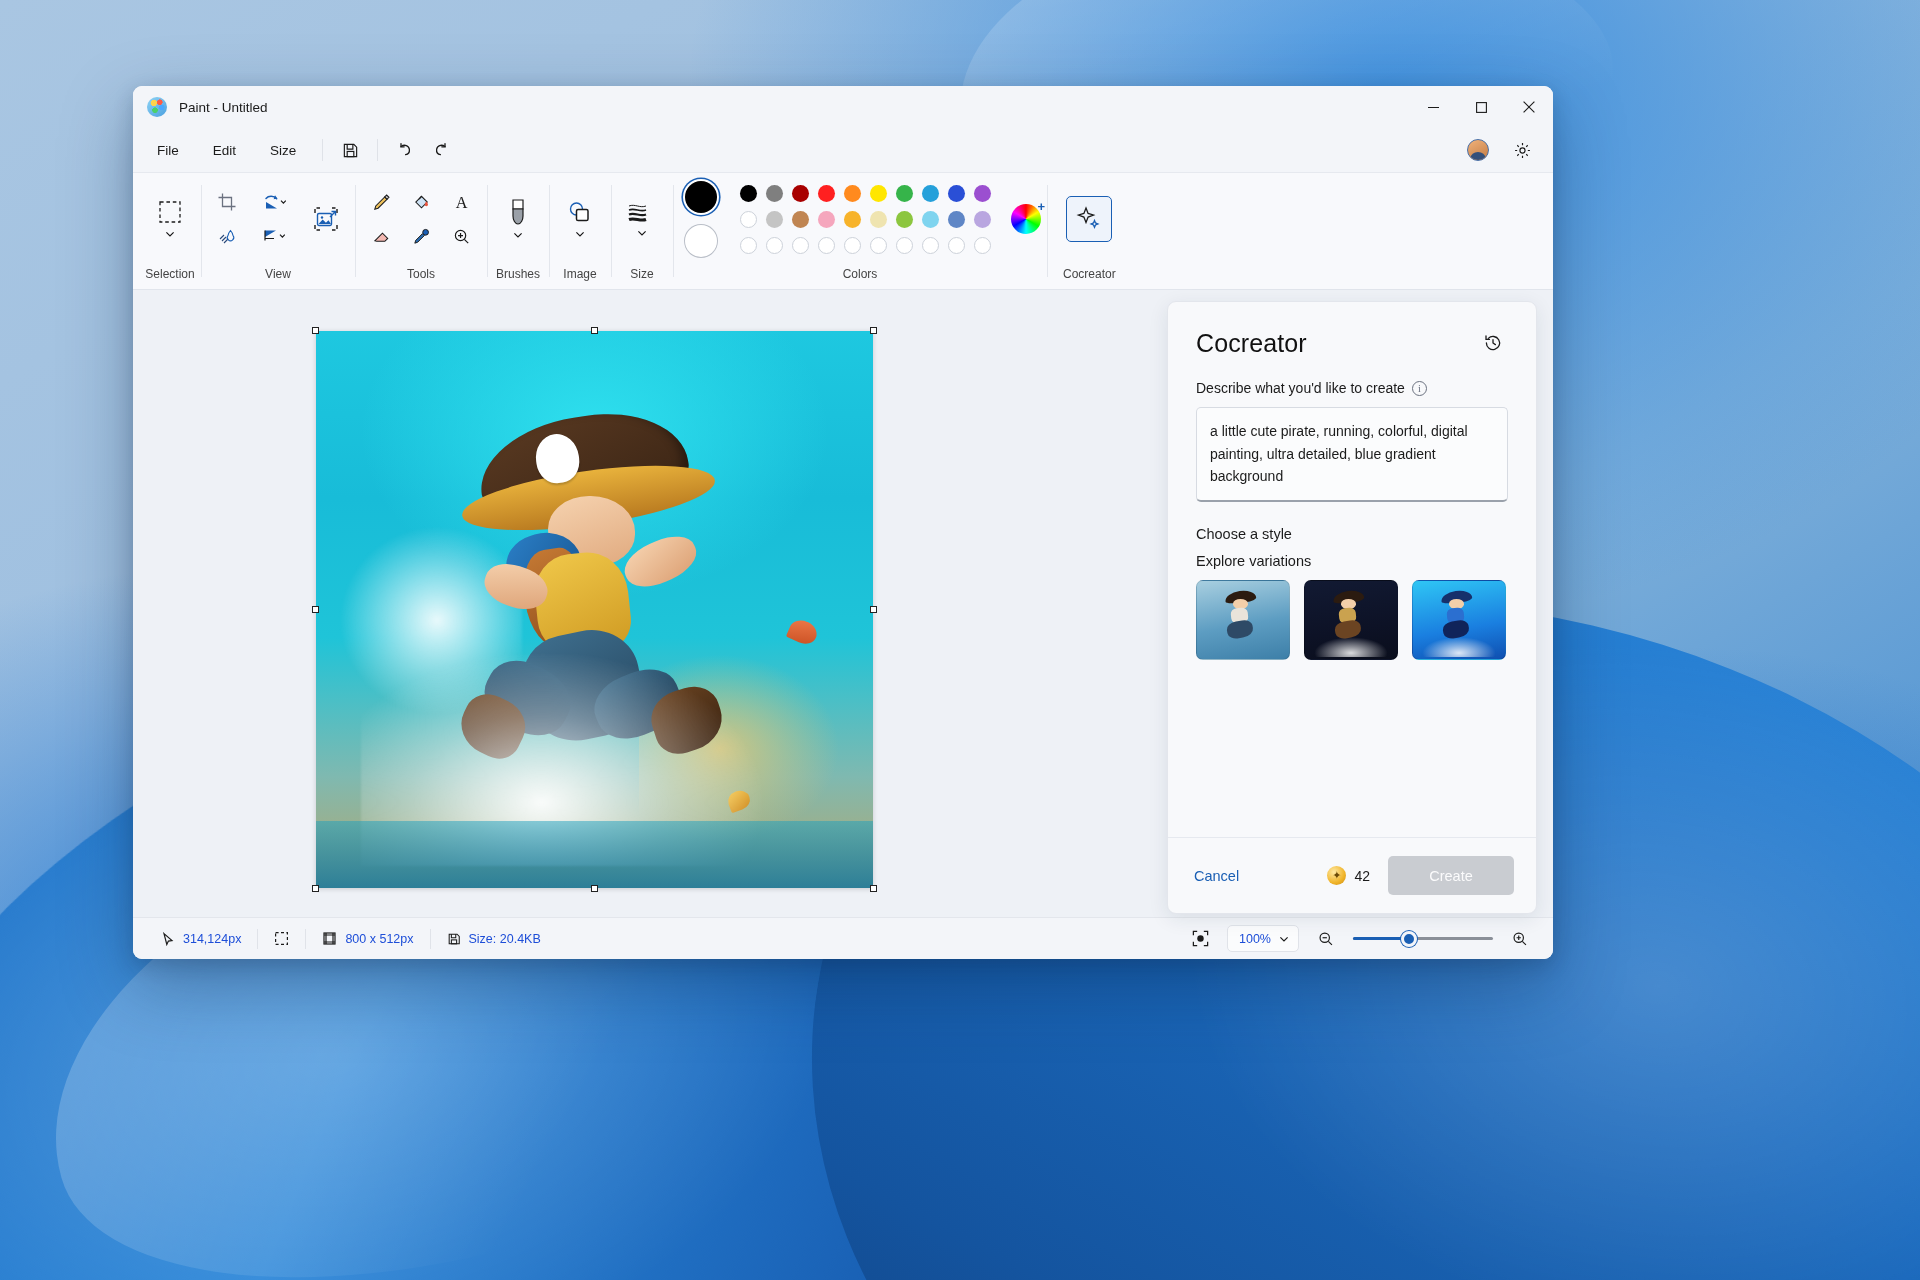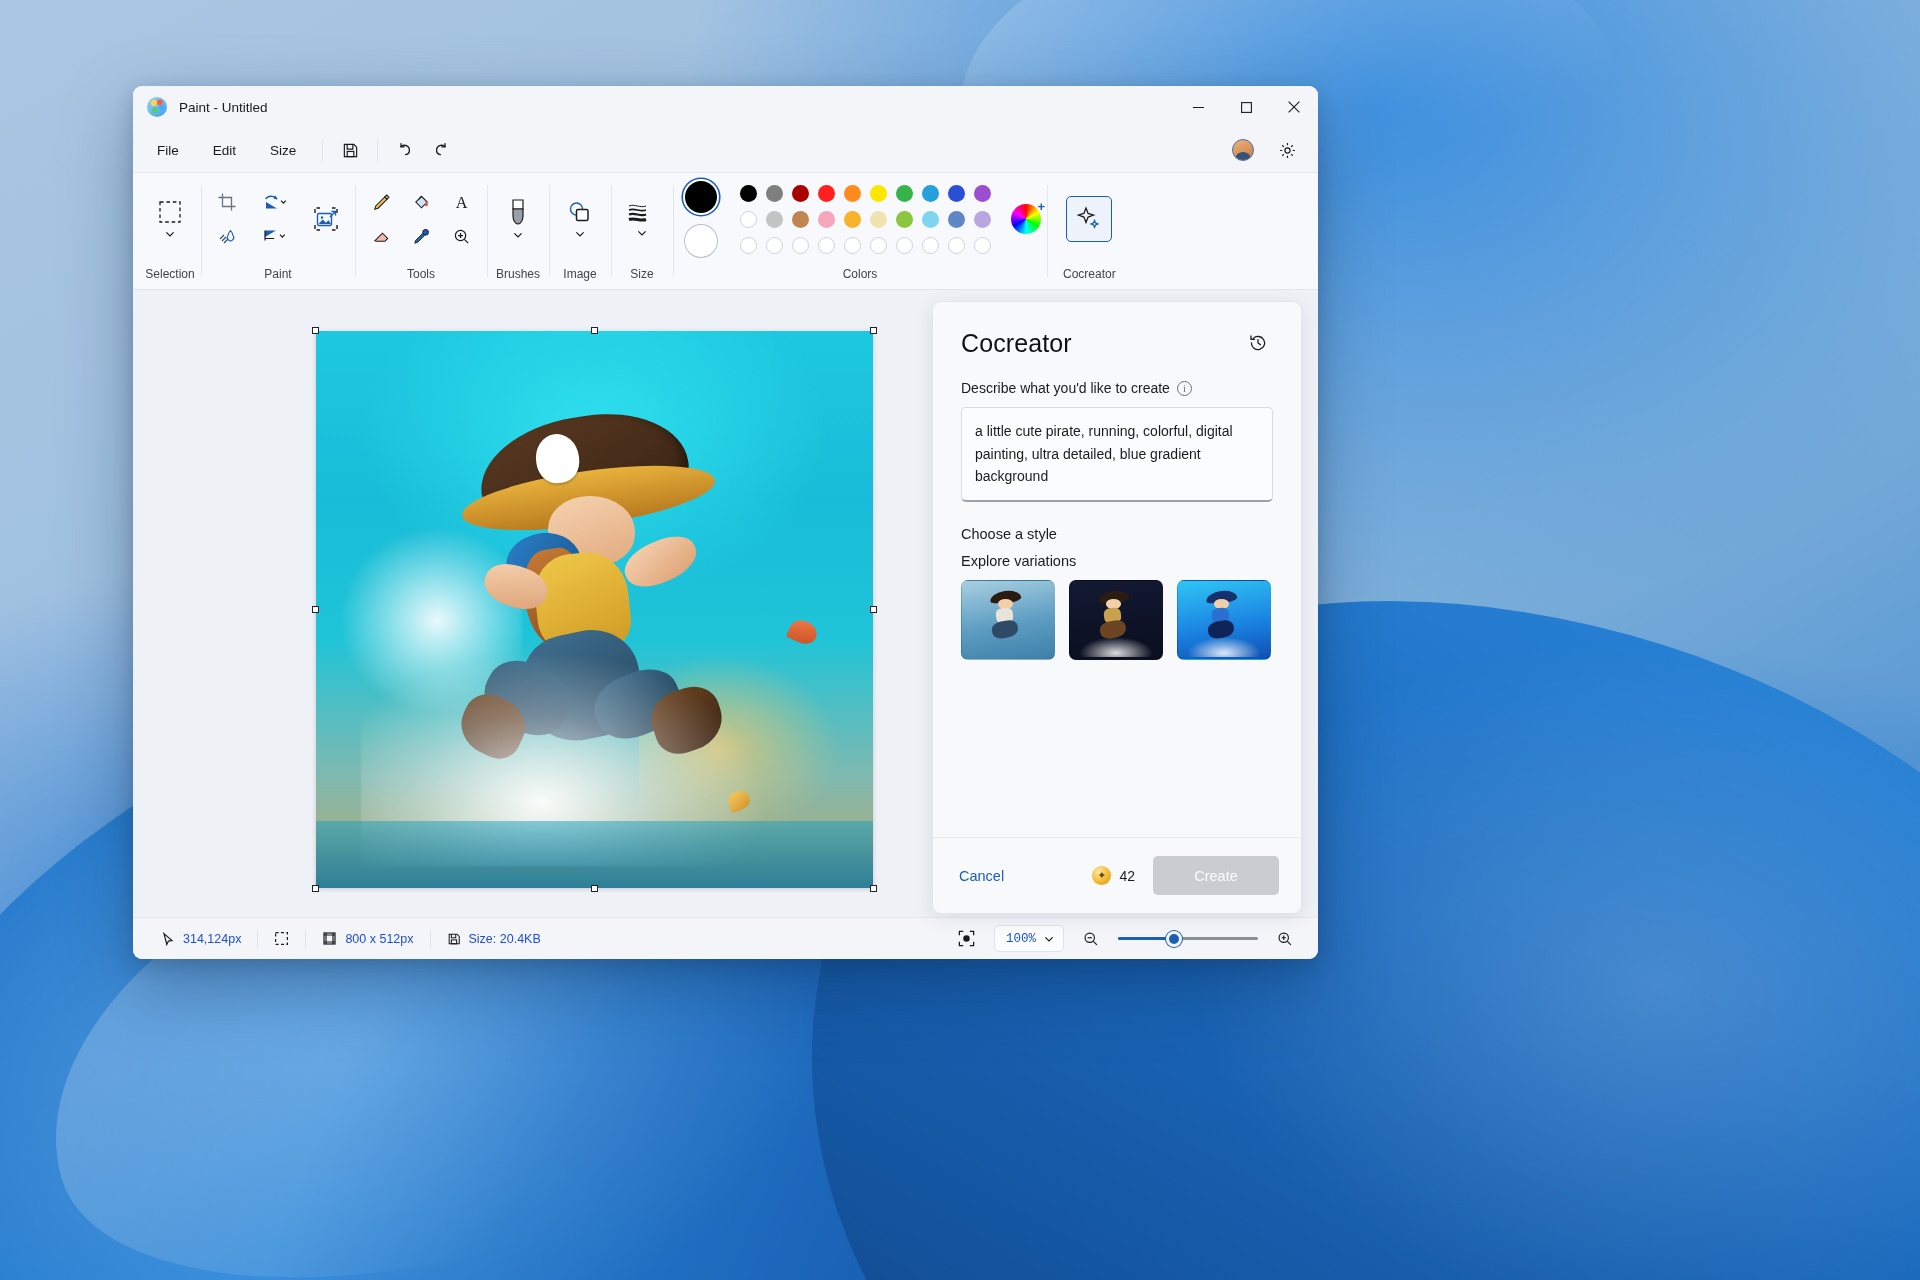--- a/index.html
+++ b/index.html
@@ -44,21 +44,21 @@
   }
   .wave.w1 { left: 2%;  bottom: 2%;  width: 44%; height: 34%; transform: rotate(-16deg); }
   .wave.w2 { right: 4%; bottom: -4%; width: 40%; height: 36%; transform: rotate(14deg); }
   .wave.w3 { right: 16%; top: -6%;   width: 34%; height: 26%;
              background: linear-gradient(160deg, rgba(255,255,255,.22), rgba(255,255,255,0) 70%); }
 
   
   .window {
     position: absolute;
     left: 133px; top: 86px;
-    width: 1185px; height: 873px;
+    width: 1420px; height: 873px;
     background: #f3f5f9;
     border-radius: 9px;
     box-shadow: 0 26px 70px rgba(10,35,70,.34), 0 6px 20px rgba(10,35,70,.20);
     overflow: hidden;
     display: flex; flex-direction: column;
   }
 
   
   .titlebar {
     height: 42px; flex: 0 0 42px;
@@ -398,21 +398,21 @@
 
   
   .statusbar {
     flex: 0 0 42px; height: 42px;
     background: #f3f5f9; border-top: 1px solid #e3e6ec;
     display: flex; align-items: center; padding: 0 12px;
     font-size: 12.5px; color: #1d4ed8;
   }
   .st-item { display:flex; align-items:center; gap:8px; padding: 0 16px; height: 26px; }
   .st-sep { width:1px; height:20px; background:#e0e3e9; }
-  .sb-right { margin-left:auto; display:flex; align-items:center; gap: 10px; padding-right: 4px; font-family: Liberation Mono, monospace; }
+  .sb-right { margin-left:auto; display:flex; align-items:center; gap: 10px; padding-right: 4px; }
   .zoom-pill {
     height: 27px; padding: 0 8px 0 11px; border:1px solid #e0e3e9; background:#fbfcfd;
     border-radius: 5px; display:flex; align-items:center; gap:7px; font-size:12.5px;
   }
   .slider { width: 140px; height: 16px; position: relative; display:flex; align-items:center; }
   .slider .track { position:absolute; left:0; right:0; height:3px; background:#8a8f98; border-radius:2px; }
   .slider .fill { position:absolute; left:0; width: 40%; height:3px; background:#1a5fb4; border-radius:2px; }
   .slider .knob {
     position:absolute; left: 40%; transform: translateX(-50%);
     width: 16px; height:16px; border-radius:50%; background:#1a5fb4;
@@ -544,21 +544,21 @@
           <svg width="30" height="30" viewBox="0 0 30 30" fill="none">
             <path d="M4 9V4h5M26 21v5h-5" stroke="#1b1b1b" stroke-width="1.4" stroke-dasharray="4 2.5"></path>
             <path d="M4 21v5h5M26 9V4h-5" stroke="#1b1b1b" stroke-width="1.4" stroke-dasharray="4 2.5"></path>
             <rect x="6.5" y="9.5" width="14" height="12" rx="1.4" stroke="#1a5fb4" stroke-width="1.4"></rect>
             <circle cx="11" cy="13.5" r="1.2" fill="#1a5fb4"></circle>
             <path d="M7.5 20l4.2-4.5 3.2 3.2 2.6-2.4 2.5 3.7z" fill="#1a5fb4"></path>
             <path d="M19 13l5-5M20.5 7.5H24.5V11.5" stroke="#1a5fb4" stroke-width="1.4"></path>
           </svg>
         </div>
       </div>
-      <div class="rgroup-label">Paint</div>
+      <div class="rgroup-label">View</div>
     </div>
 
     <div class="rgroup">
       <div class="rg-body">
         <div class="grid2">
           <div class="tool">
             <svg width="21" height="21" viewBox="0 0 22 22" fill="none">
               <path d="M4 18l1-3.4 9.4-9.4 2.4 2.4L7.4 17z" fill="#f0c35c" stroke="#1b1b1b" stroke-width="1.1"></path>
               <path d="M14.4 5.2l2-2 2.4 2.4-2 2z" fill="#c9c9c9" stroke="#1b1b1b" stroke-width="1.1"></path>
             </svg>

